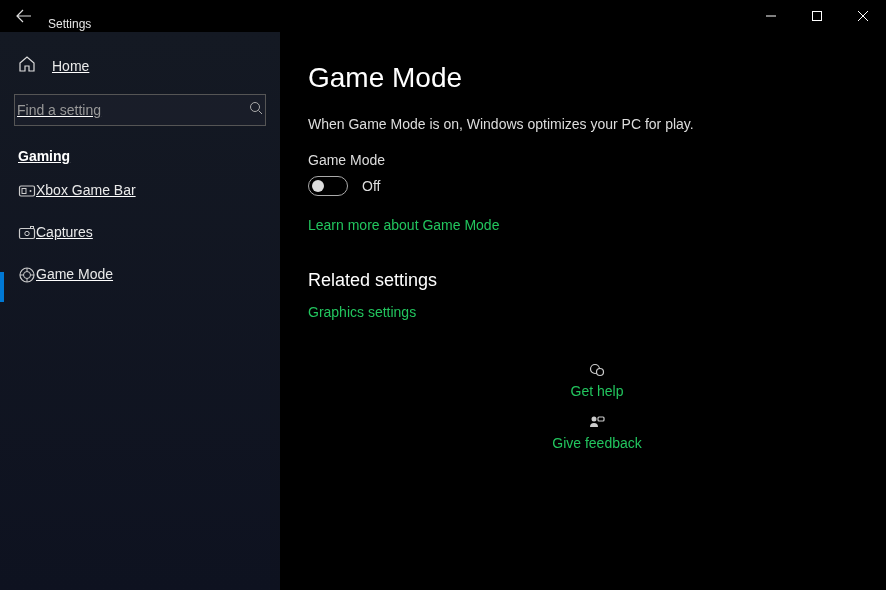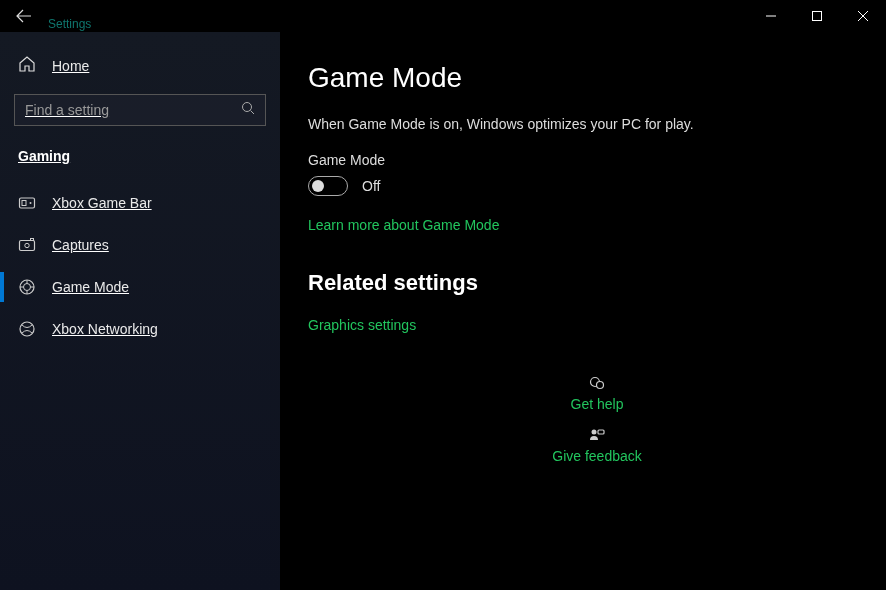--- a/index.html
+++ b/index.html
@@ -26,21 +26,21 @@
   padding-left: 14px;
 }
 .back-btn {
   width: 20px;
   height: 20px;
   display: flex;
   align-items: center;
   justify-content: center;
   cursor: pointer;
 }
-.titlebar-title { font-size: 12px; color: #0f766e; margin-top: 16px; }
+.titlebar-title { font-size: 12px; color: #e5e5e5; margin-top: 16px; }
 .titlebar-spacer { flex: 1; }
 .win-controls { display: flex; }
 .win-btn {
   width: 46px;
   height: 32px;
   display: flex;
   align-items: center;
   justify-content: center;
   cursor: pointer;
 }
@@ -63,42 +63,41 @@
   height: 40px;
 }
 .home-row .label { font-size: 14px; color: #eaeaea; }
 .search-wrap { padding: 8px 14px 12px 14px; }
 .search-box {
   display: flex;
   align-items: center;
   border: 1px solid #555;
   background: rgba(40,44,56,0.3);
   height: 32px;
-  padding: 0 10px;
+  padding: 0 2px;
 }
 .search-input {
   flex: 1;
   background: transparent;
   border: none;
   outline: none;
   color: #ccc;
   font-size: 14px;
 }
 .search-input::placeholder { color: #999; }
 .category-label {
   padding: 10px 34px 8px 18px;
   font-size: 14px;
   font-weight: 600;
   color: #fff;
 }
 .nav-list { margin-top: 10px; }
 .nav-item {
   display: flex;
-  align-items: center;
-  gap: 16px;
+  align-items: flex-start;
   padding: 0 18px;
   height: 42px;
   cursor: pointer;
   position: relative;
 }
 .nav-item.active::before {
   content: "";
   position: absolute;
   left: 0;
   top: 6px;
@@ -158,24 +157,24 @@
   border-radius: 50%;
 }
 .toggle-state { font-size: 14px; color: #ddd; }
 .link {
   color: #22c55e;
   font-size: 14px;
   cursor: pointer;
   display: inline-block;
 }
 .section-heading {
-  font-size: 22px;
-  font-weight: 700;
+  font-size: 18px;
+  font-weight: 400;
   margin-top: 36px;
-  margin-bottom: 20px;
+  margin-bottom: 12px;
 }
 .help-links { margin-top: 40px; }
 .help-row {
   display: flex;
   align-items: center;
   gap: 4px;
   margin-bottom: 14px;
   flex-direction: column;
 }
 .help-row .icon {
@@ -267,29 +266,20 @@
           <svg width="18" height="18" viewBox="0 0 18 18">
               <circle cx="9" cy="9" r="7" fill="none" stroke="#ccc" stroke-width="1.2"></circle>
               <circle cx="9" cy="9" r="3.5" fill="none" stroke="#ccc" stroke-width="1"></circle>
               <line x1="9" y1="2" x2="9" y2="5.5" stroke="#ccc"></line>
               <line x1="9" y1="12.5" x2="9" y2="16" stroke="#ccc"></line>
               <line x1="2" y1="9" x2="5.5" y2="9" stroke="#ccc"></line>
               <line x1="12.5" y1="9" x2="16" y2="9" stroke="#ccc"></line>
             </svg>
         </span>
         <span class="label">Game Mode</span>
-      </div>
-      <div class="nav-item">
-        <span class="icon">
-          <svg width="18" height="18" viewBox="0 0 18 18">
-              <circle cx="9" cy="9" r="7" fill="none" stroke="#ccc" stroke-width="1.2"></circle>
-              <path d="M4 5 Q9 10 14 5 M4 13 Q9 8 14 13" fill="none" stroke="#ccc" stroke-width="1"></path>
-            </svg>
-        </span>
-        <span class="label">Xbox Networking</span>
       </div>
     </div>
   </div>
 
   <div class="content">
     <h1 class="page-title">Game Mode</h1>
     <div class="desc">When Game Mode is on, Windows optimizes your PC for play.</div>
     <div class="toggle-section">
       <div class="toggle-label">Game Mode</div>
       <div class="toggle-row">

